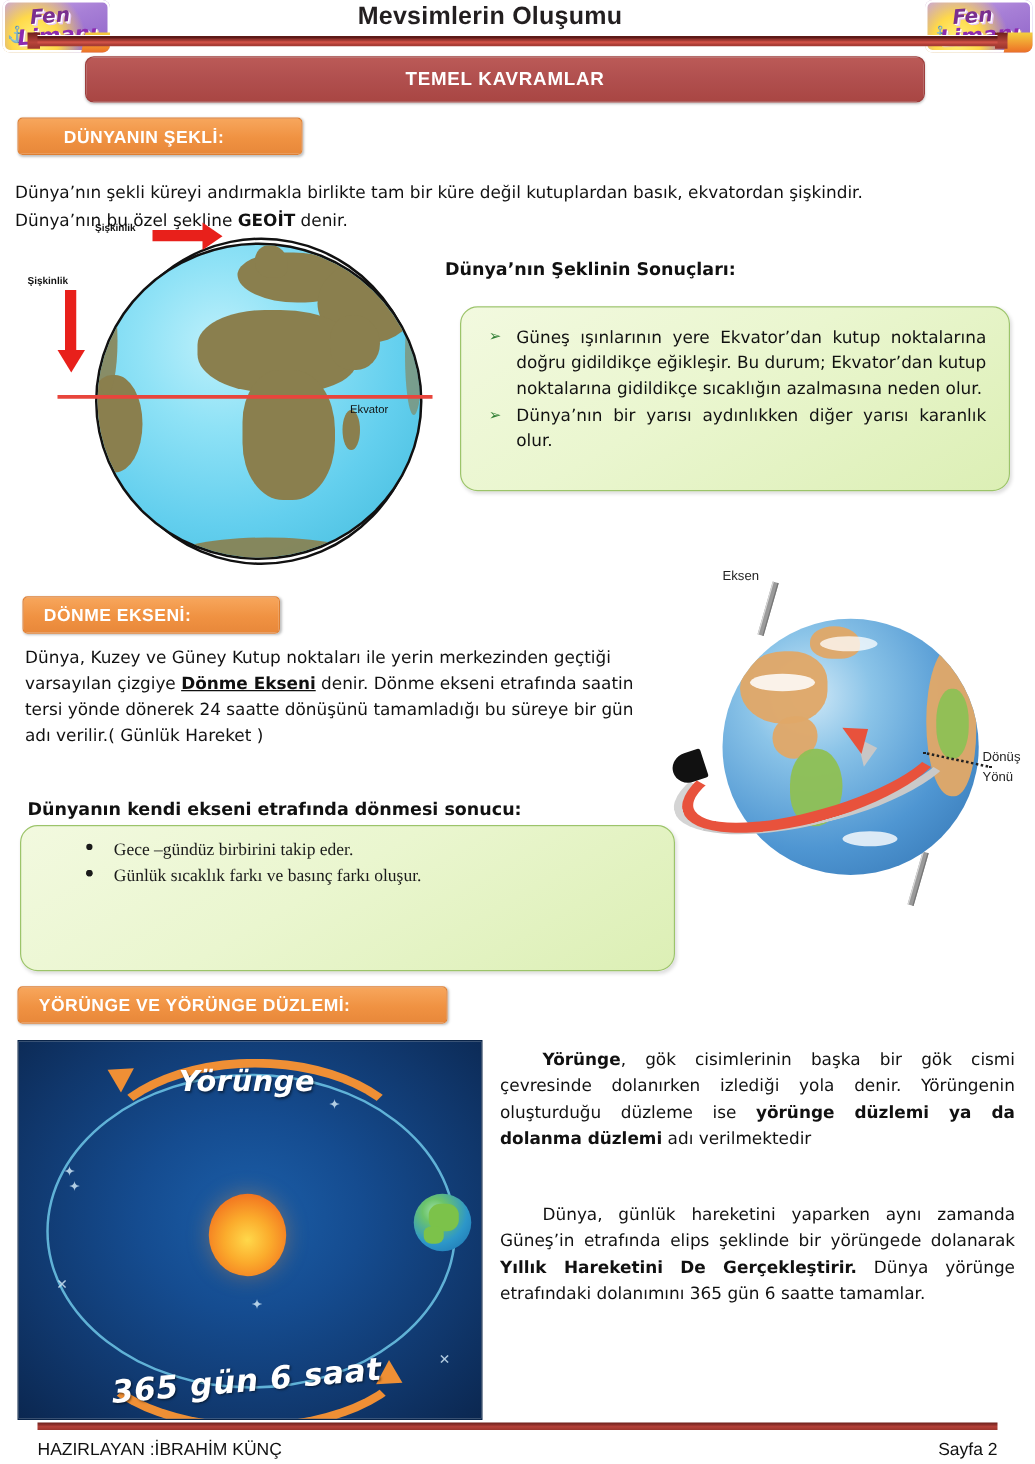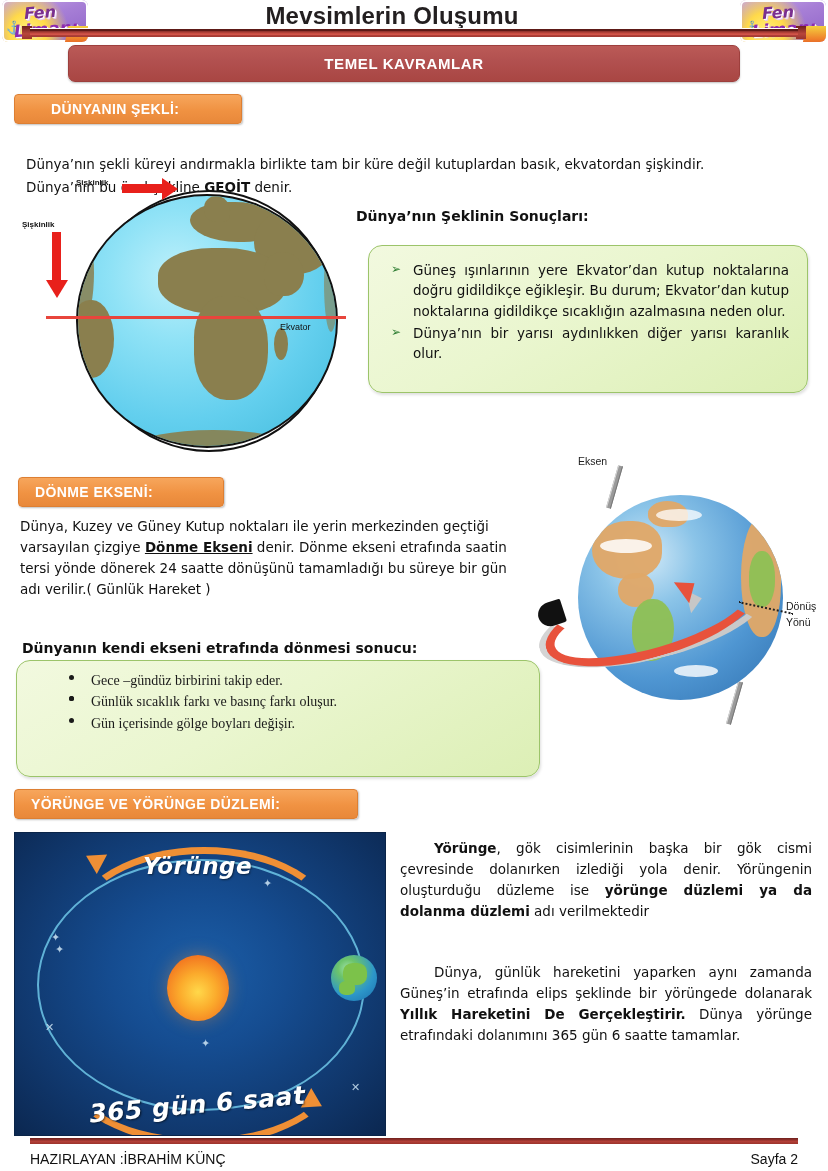--- a/index.html
+++ b/index.html
@@ -16,21 +16,21 @@
     overflow: hidden;
   }
 
   
   .page-title {
     position: absolute;
     top: 2px;
     left: 0;
     width: 784px;
     text-align: center;
-    font-size: 24px;
+    font-size: 20px;
     font-weight: bold;
     color: #231f20;
     letter-spacing: .2px;
   }
   .logo {
     position: absolute;
     top: 0;
     width: 86px;
     height: 42px;
     border-radius: 6px;
@@ -145,23 +145,22 @@
   .para {
     position: absolute;
     font-family: "DejaVu Sans", sans-serif;
     font-size: 13.5px;
     line-height: 1.55;
     color: #111;
   }
   .justify { text-align: justify; text-align-last: left; }
 
   #p-geoit {
-    top: 144px; left: 26px; width: 780px;
+    top: 144px; left: 12px; width: 780px;
     text-align: justify;
-    margin-top: 10px;
   }
   #p-geoit .l2 {
     display: block;
     text-align: center;
     margin-top: 2px;
   }
 
   .sub-head {
     position: absolute;
     font-family: "DejaVu Sans", sans-serif;
@@ -583,24 +582,20 @@
     <li>
       <span class="dot"></span>
       <span>Gece –gündüz birbirini takip eder.</span>
     </li>
     <li>
       <span class="dot"></span>
     </li>
     <li>
       <span class="dot"></span>
       <span>Günlük sıcaklık farkı ve basınç farkı oluşur.</span>
-    </li>
-    <li>
-      <span class="dot"></span>
-      <span>Gün içerisinde gölge boyları değişir.</span>
     </li>
   </ul>
 </div>
 
 <div id="fig-eksen">
   <div class="axis" style="left:92px;top:10px;height:44px;transform:rotate(16deg);"></div>
   <div class="axis" style="left:212px;top:226px;height:44px;transform:rotate(16deg);"></div>
 
   <div class="lbl" style="left:58px;top:0px;">Eksen</div>
 

